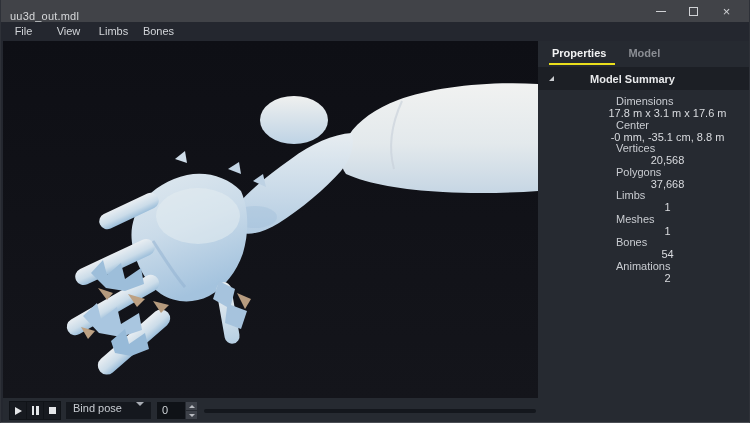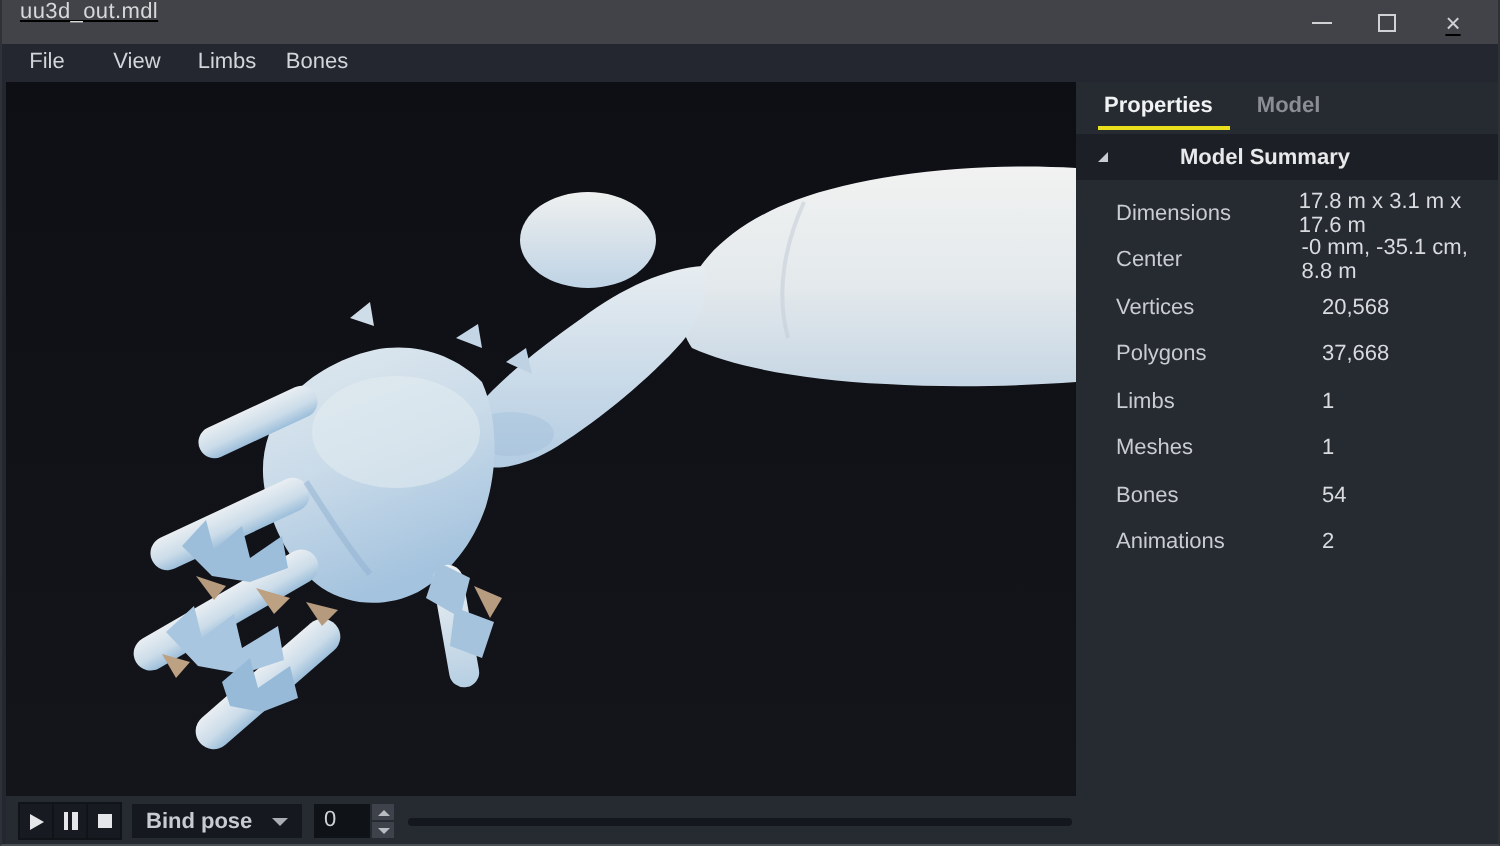--- a/index.html
+++ b/index.html
@@ -3,21 +3,21 @@
 <meta charset="utf-8">
 <style>
   * { margin:0; padding:0; box-sizing:border-box; }
   html,body { width:750px; height:423px; background:#000; }
   body { font-family:"Liberation Sans","DejaVu Sans",sans-serif; font-size:11px; -webkit-font-smoothing:antialiased; }
 
   .window { position:relative; width:750px; height:423px; background:#24272f; overflow:hidden;
             border-left:1px solid #2e3138; border-right:1px solid #2e3138; border-bottom:1px solid #4b4e54; }
 
   
-  .titlebar { height:22px; background:#414348; display:flex; align-items:flex-start;text-decoration:underline; }
+  .titlebar { height:22px; background:#414348; display:flex; align-items:flex-end; }
   .title-text { padding-left:9px; color:#d6d8da; letter-spacing:.2px; }
   .win-controls { margin-left:auto; margin-right:6px; display:flex; height:22px; }
   .win-btn { width:33px; height:22px; display:flex; align-items:center; justify-content:center; color:#d0d2d5; cursor:default; }
   .min-glyph { width:10px; height:1px; background:#d0d2d5; display:block; }
   .max-glyph { width:9px; height:9px; border:1px solid #d0d2d5; display:block; }
   .close-glyph { font-size:13px; line-height:1; color:#d0d2d5; }
 
   
   .menubar { height:19px; background:#24272f; display:flex; align-items:center; }
   .menu-item { width:45px; text-align:center; color:#d2d5d9; height:19px; line-height:19px; }
@@ -30,21 +30,21 @@
 
   
   .toolbar { height:25px; background:#262a31; display:flex; align-items:center; padding-left:6px; }
   .transport { display:flex; gap:1px; background:#101318; padding:1px; margin-right:5px; }
   .t-btn { width:16px; height:17px; background:#171a20; display:flex; align-items:center; justify-content:center; }
   .play-glyph { width:0; height:0; border-left:7px solid #e4e6e9; border-top:4.5px solid transparent; border-bottom:4.5px solid transparent; }
   .pause-glyph { display:flex; gap:2px; }
   .pause-glyph i { display:block; width:2.5px; height:9px; background:#e4e6e9; }
   .stop-glyph { width:7px; height:7px; background:#e4e6e9; }
 
-  .pose-dropdown { width:85px; height:17px; background:#15181e; display:flex; align-items:center; padding:0 7px; margin-right:6px; color:#c8ccd2;font-weight:bold; }
+  .pose-dropdown { width:85px; height:17px; background:#15181e; display:flex; align-items:flex-start; padding:0 7px; margin-right:6px; color:#c8ccd2; }
   .dd-arrow { margin-left:auto; width:0; height:0; border-left:4px solid transparent; border-right:4px solid transparent; border-top:4px solid #a9adb4; }
 
   .spinner { width:40px; height:17px; display:flex; margin-right:7px; }
   .spin-value { flex:1; background:#0f1217; color:#cfd3d7; line-height:17px; padding-left:5px; }
   .spin-btns { width:11px; display:flex; flex-direction:column; gap:1px; margin-left:1px; }
   .spin-btn { flex:1; background:#3e424a; display:flex; align-items:center; justify-content:center; }
   .spin-up { width:0; height:0; border-left:3px solid transparent; border-right:3px solid transparent; border-bottom:3px solid #b9bcc1; }
   .spin-down { width:0; height:0; border-left:3px solid transparent; border-right:3px solid transparent; border-top:3px solid #b9bcc1; }
 
   .timeline { flex:1; height:17px; display:flex; align-items:center; margin-right:2px; }
@@ -56,21 +56,21 @@
   .tab { font-weight:bold; margin-right:22px; height:26px; line-height:24px; position:relative; }
   .tab.active { color:#f1f2f3; }
   .tab.inactive { color:#8b8e94; }
   .tab-underline { position:absolute; left:-3px; right:-9px; bottom:2px; height:2px; background:#eadf1c; }
 
   .section-header { height:23px; background:#1c1f25; display:flex; align-items:center; padding-left:11px;gap:27px; }
   .sec-triangle { width:0; height:0; border-bottom:5px solid #c9ccd0; border-left:5px solid transparent; margin-right:9px; }
   .section-title { font-weight:bold; color:#e8e9eb; }
 
   .prop-rows { padding-top:5px; }
-  .prop-row { height:23.5px; display:flex; align-items:center; padding-left:20px; }
+  .prop-row { height:23.5px; display:flex; align-items:center; padding-left:20px;flex-direction:column; }
   .prop-label { width:75px; color:#c9ccd1; }
   .prop-value { color:#d9dbdf;margin-left:28px; }
 </style>
 </head>
 <body>
 
 <div class="window">
 
   <div class="titlebar">
     <span class="title-text">uu3d_out.mdl</span>

